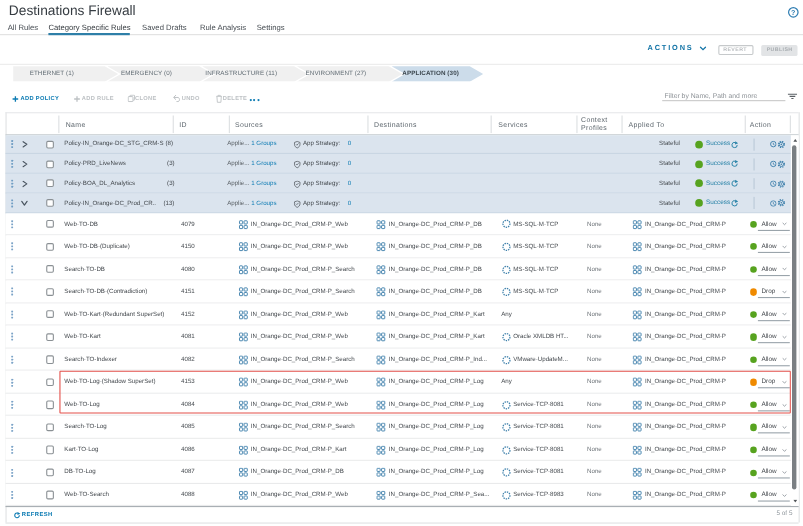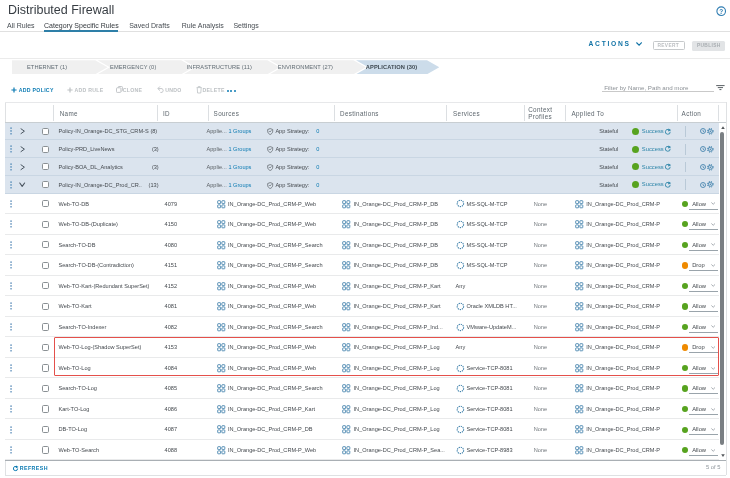--- a/index.html
+++ b/index.html
@@ -1,20 +1,20 @@
 <!DOCTYPE html>
 <html><head><meta charset="utf-8">
 <style>
 * {margin:0;padding:0;box-sizing:border-box;}
 html,body {width:730px;height:478px;background:#fff;overflow:hidden;}
 body {font-family:"Liberation Sans", sans-serif;position:relative;}
 .t {position:absolute;line-height:1;white-space:nowrap;}
 </style></head>
 <body>
-<div class="t" style="left:8px;top:4.10px;font-size:12.5px;color:#363c42;">Distributed Firewall</div>
+<div class="t" style="left:8px;top:4.10px;font-size:12.5px;color:#363c42;">Destinations Firewall</div>
 <svg class="t" style="left:716px;top:6.2px" width="11" height="11" viewBox="0 0 11 11">
     <circle cx="5.2" cy="5.2" r="4.3" fill="none" stroke="#2f7db2" stroke-width="1.1"></circle>
     <text x="5.2" y="7.6" text-anchor="middle" font-size="6.5" font-weight="bold" fill="#2f7db2" font-family="Liberation Sans">?</text>
   </svg>
 <div class="t" style="left:7px;top:22.11px;font-size:7.0px;color:#464c52;">All Rules</div>
 <div class="t" style="left:44px;top:22.11px;font-size:7.0px;color:#33383d;">Category Specific Rules</div>
 <div class="t" style="left:129.2px;top:22.11px;font-size:7.0px;color:#464c52;">Saved Drafts</div>
 <div class="t" style="left:181.8px;top:22.11px;font-size:7.0px;color:#464c52;">Rule Analysis</div>
 <div class="t" style="left:233.4px;top:22.11px;font-size:7.0px;color:#464c52;">Settings</div>
 <div class="t" style="left:0px;top:30.7px;width:730px;height:0px;border-top:1px solid #e0e0e0;"></div>

